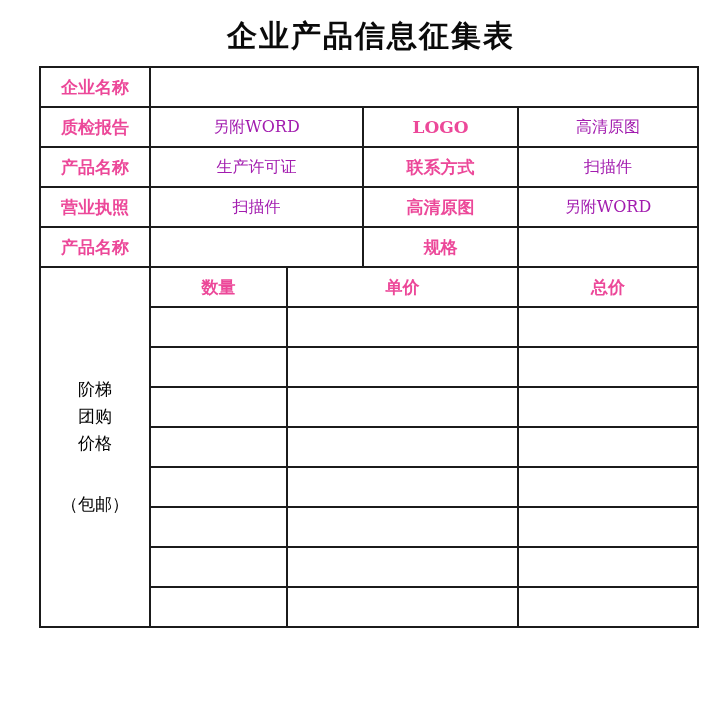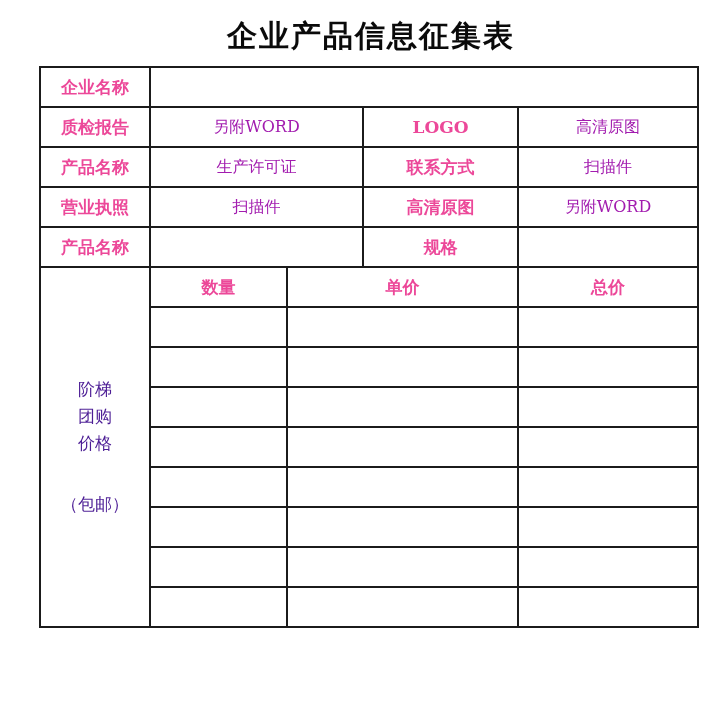--- a/index.html
+++ b/index.html
@@ -43,21 +43,21 @@
     color: #a21caf;
   }
   table.lower { margin-top: -2px; }
   .ladder-cell {
     font-weight: normal;
     vertical-align: middle;
   }
   .ladder-line {
     font-size: 17px;
     line-height: 27px;
-    color: #4c1d95;
+    color: #000000;
   }
   .ladder-note { margin-top: 34px; }
 </style>
 </head>
 <body>
 
 <div class="page">
 
   <h1 class="title">企业产品信息征集表</h1>
 

